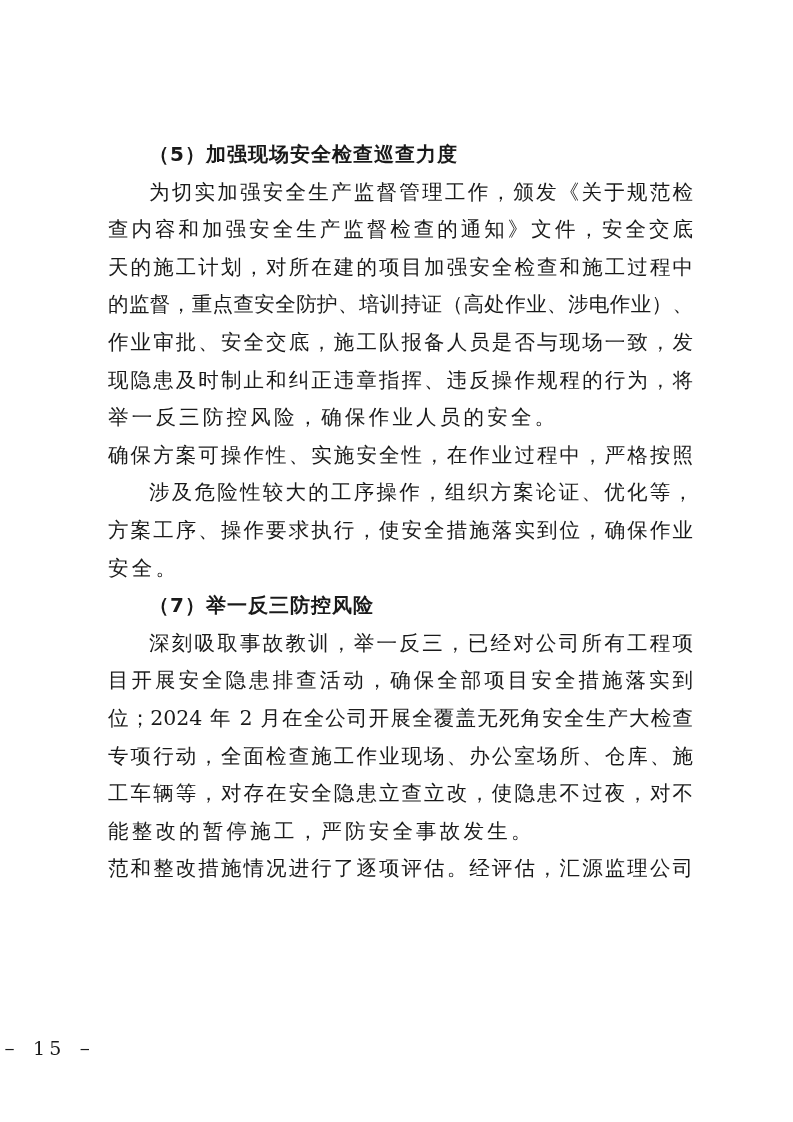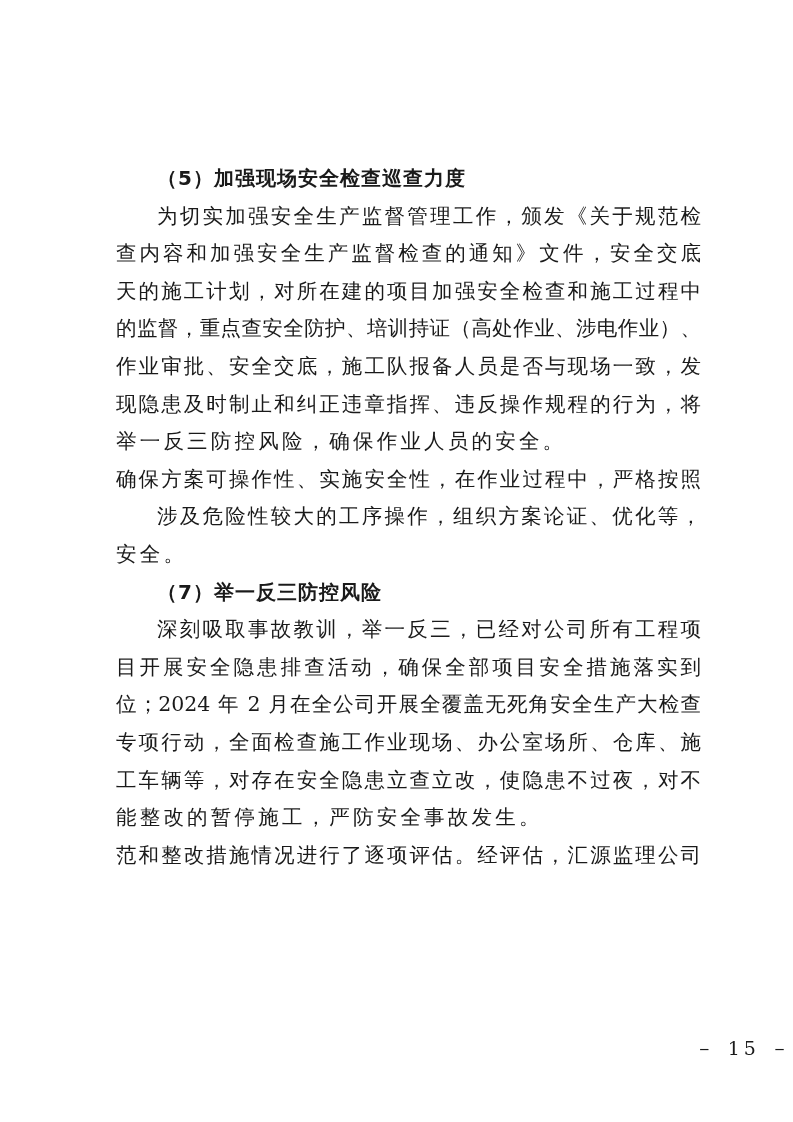--- a/index.html
+++ b/index.html
@@ -1,43 +1,44 @@
 <!DOCTYPE html>
 <html><head>
 <meta charset="utf-8">
 <style>
   html, body { margin: 0; padding: 0; background: #ffffff; }
   body { width: 793px; height: 1122px; position: relative; overflow: hidden;
          font-family: "DejaVu Serif", "Liberation Serif", serif; color: #1a1a1a; }
-  .page { position: absolute; left: 108px; top: 160px; width: 585px; margin-left: 8px; }
+  .page { position: absolute; left: 108px; top: 136px; width: 585px; }
   .line { height: 37.6px; line-height: 37.6px; font-size: 20.5px; white-space: nowrap;
           letter-spacing: 3.2px; overflow: visible; }
   .line.justify { text-align: justify; text-align-last: justify; letter-spacing: 0; }
   .indent { padding-left: 41px; }
   .heading { font-weight: bold; font-family: "DejaVu Sans", "Liberation Sans", sans-serif;
              font-size: 20px; letter-spacing: 1px; }
-  .footer { position: absolute; top: 1036px; left: 0; width: 793px; text-align: right;
+  .footer { position: absolute; top: 1036px; left: 0; width: 793px; text-align: left;
             font-size: 19px; color: #1a1a1a; letter-spacing: 4px; }
 </style>
 </head>
 <body>
 
 <div class="page">
 
   <div class="line heading indent">（5）加强现场安全检查巡查力度</div>
   <div class="line justify indent">为切实加强安全生产监督管理工作，颁发《关于规范检</div>
   <div class="line justify">查内容和加强安全生产监督检查的通知》文件，安全交底</div>
   <div class="line justify">天的施工计划，对所在建的项目加强安全检查和施工过程中</div>
   <div class="line justify">的监督，重点查安全防护、培训持证（高处作业、涉电作业）、</div>
   <div class="line justify">作业审批、安全交底，施工队报备人员是否与现场一致，发</div>
   <div class="line justify">现隐患及时制止和纠正违章指挥、违反操作规程的行为，将</div>
   <div class="line">举一反三防控风险，确保作业人员的安全。</div>
 
   <div class="line justify">确保方案可操作性、实施安全性，在作业过程中，严格按照</div>
   <div class="line justify indent">涉及危险性较大的工序操作，组织方案论证、优化等，</div>
+  <div class="line justify">方案工序、操作要求执行，使安全措施落实到位，确保作业</div>
   <div class="line">安全。</div>
 
   <div class="line heading indent">（7）举一反三防控风险</div>
   <div class="line justify indent">深刻吸取事故教训，举一反三，已经对公司所有工程项</div>
   <div class="line justify">目开展安全隐患排查活动，确保全部项目安全措施落实到</div>
   <div class="line justify">位；2024 年 2 月在全公司开展全覆盖无死角安全生产大检查</div>
   <div class="line justify">专项行动，全面检查施工作业现场、办公室场所、仓库、施</div>
   <div class="line justify">工车辆等，对存在安全隐患立查立改，使隐患不过夜，对不</div>
   <div class="line">能整改的暂停施工，严防安全事故发生。</div>
 

